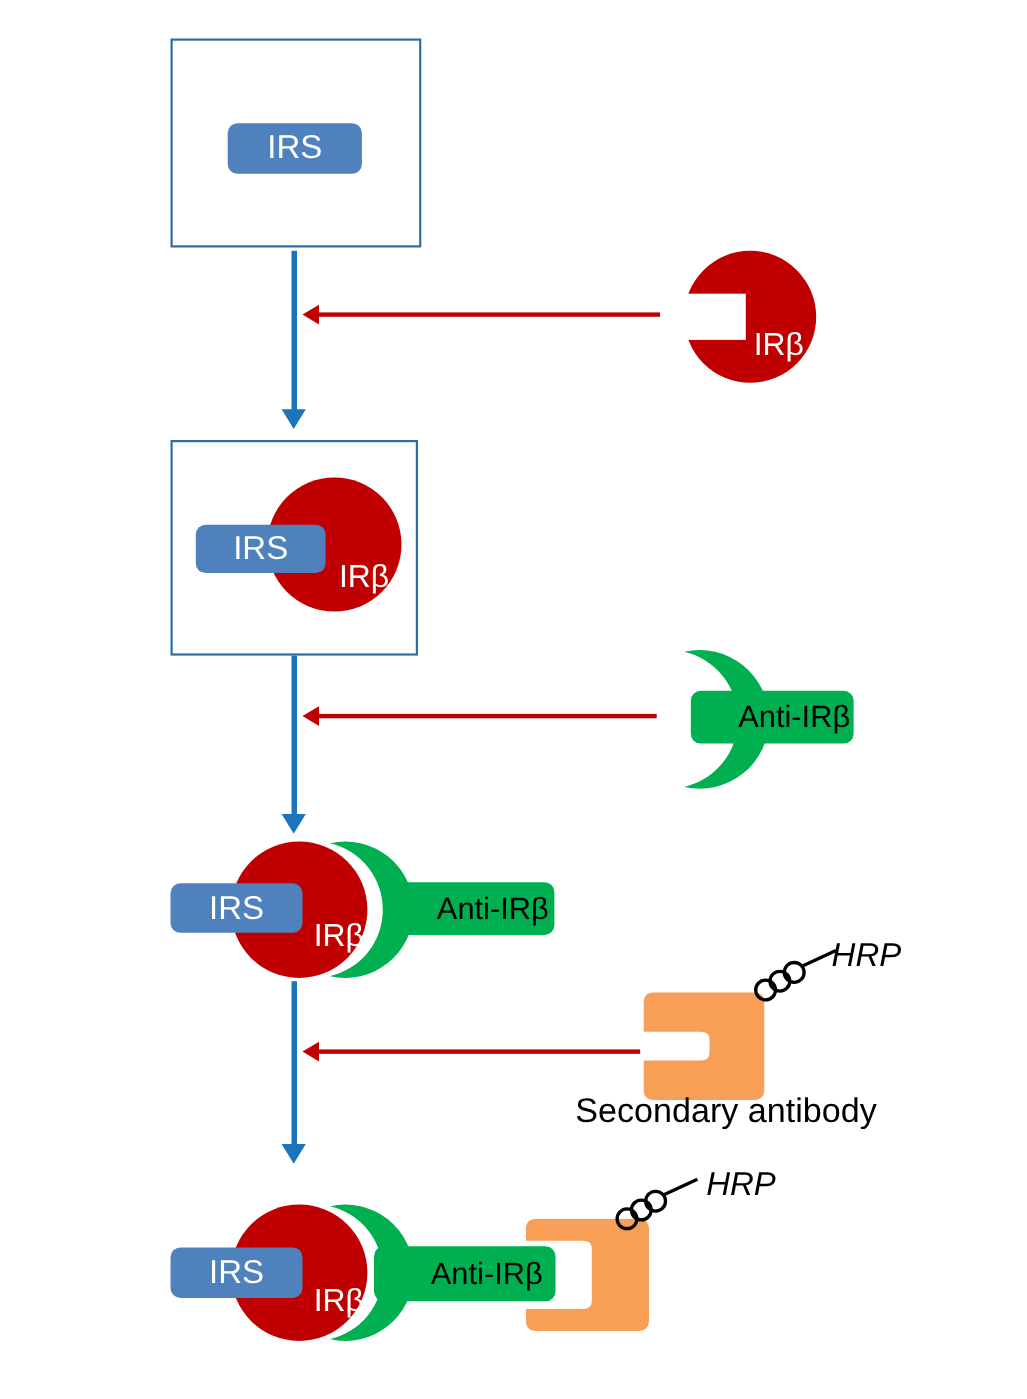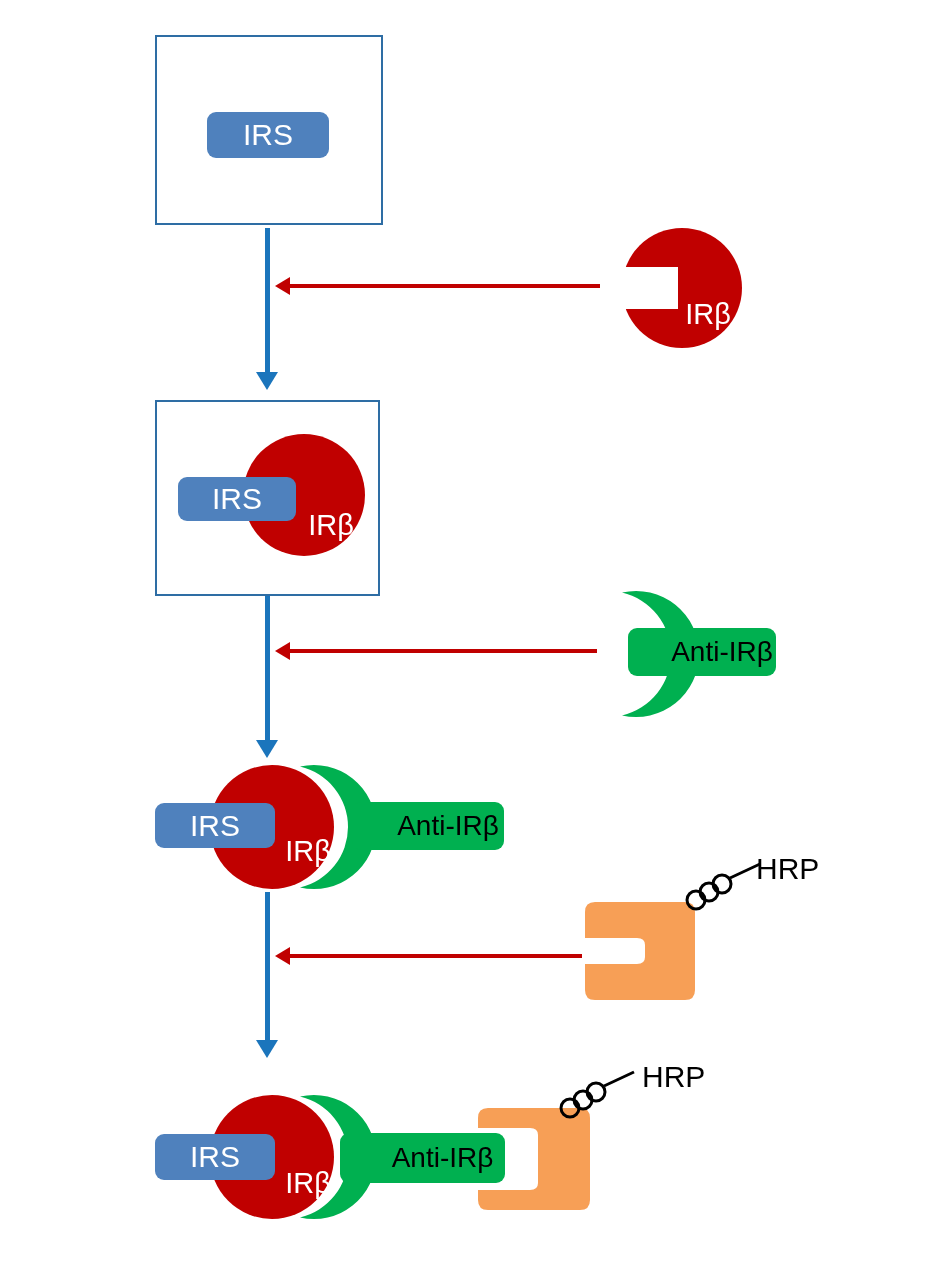--- a/index.html
+++ b/index.html
@@ -17,21 +17,21 @@
   .pill-green{background:#00b050;color:#000000;font-size:28px;padding-left:40px;}
   .circle-red{background:#c00000;border-radius:50%;}
   .notch-white{background:#ffffff;}
   .lbl{display:flex;align-items:center;justify-content:center;font-size:29px;line-height:1;margin-top:26px;}
   .lbl-light{color:#ffffff;}
   .flow-line{background:#1b75bc;width:5px;}
   .flow-head{width:0;height:0;border-left:11px solid transparent;border-right:11px solid transparent;border-top:18px solid #1b75bc;}
   .reagent-line{background:#c00000;height:4px;}
   .reagent-head{width:0;height:0;border-top:9px solid transparent;border-bottom:9px solid transparent;border-right:15px solid #c00000;}
   .caption{font-size:31px;color:#000;text-align:center;}
-  .hrp{font-size:30px;color:#000;}
+  .hrp{font-size:30px;color:#000;font-style:italic;}
 </style>
 </head>
 <body>
 
 <div class="canvas">
 
   <div class="abs well-box" style="left:155px;top:35px;width:228px;height:190px;"></div>
   <div class="abs pill pill-blue" style="left:207px;top:112px;width:122px;height:46px;">
     <span>IRS</span>
   </div>
@@ -95,20 +95,23 @@
     <g fill="none" stroke="#000" stroke-width="3">
       <circle cx="14" cy="42" r="9"></circle>
       <circle cx="27" cy="34" r="9"></circle>
       <circle cx="40" cy="26" r="9"></circle>
       <path d="M48,20 L78,6"></path>
     </g>
   </svg>
   <div class="abs hrp" style="left:756px;top:852px;">
     <span>HRP</span>
   </div>
+  <div class="abs caption" style="left:475px;top:992px;width:370px;">
+    <span>Secondary antibody</span>
+  </div>
 
   <div class="abs reagent-head" style="left:275px;top:947px;"></div>
   <div class="abs reagent-line" style="left:290px;top:954px;width:292px;"></div>
 
   <div class="abs circle-red" style="left:210px;top:1095px;width:124px;height:124px;"></div>
   <svg class="abs" style="left:252px;top:1092px;" width="130" height="130" viewBox="0 0 130 130">
     <path d="M48,4.6 A62,62 0 1 1 48,125.4 A62,62 0 0 0 48,4.6 Z" fill="#00b050"></path>
   </svg>
   <div class="abs pill pill-green" style="left:340px;top:1133px;width:165px;height:50px;">
     <span>Anti-IRβ</span>

